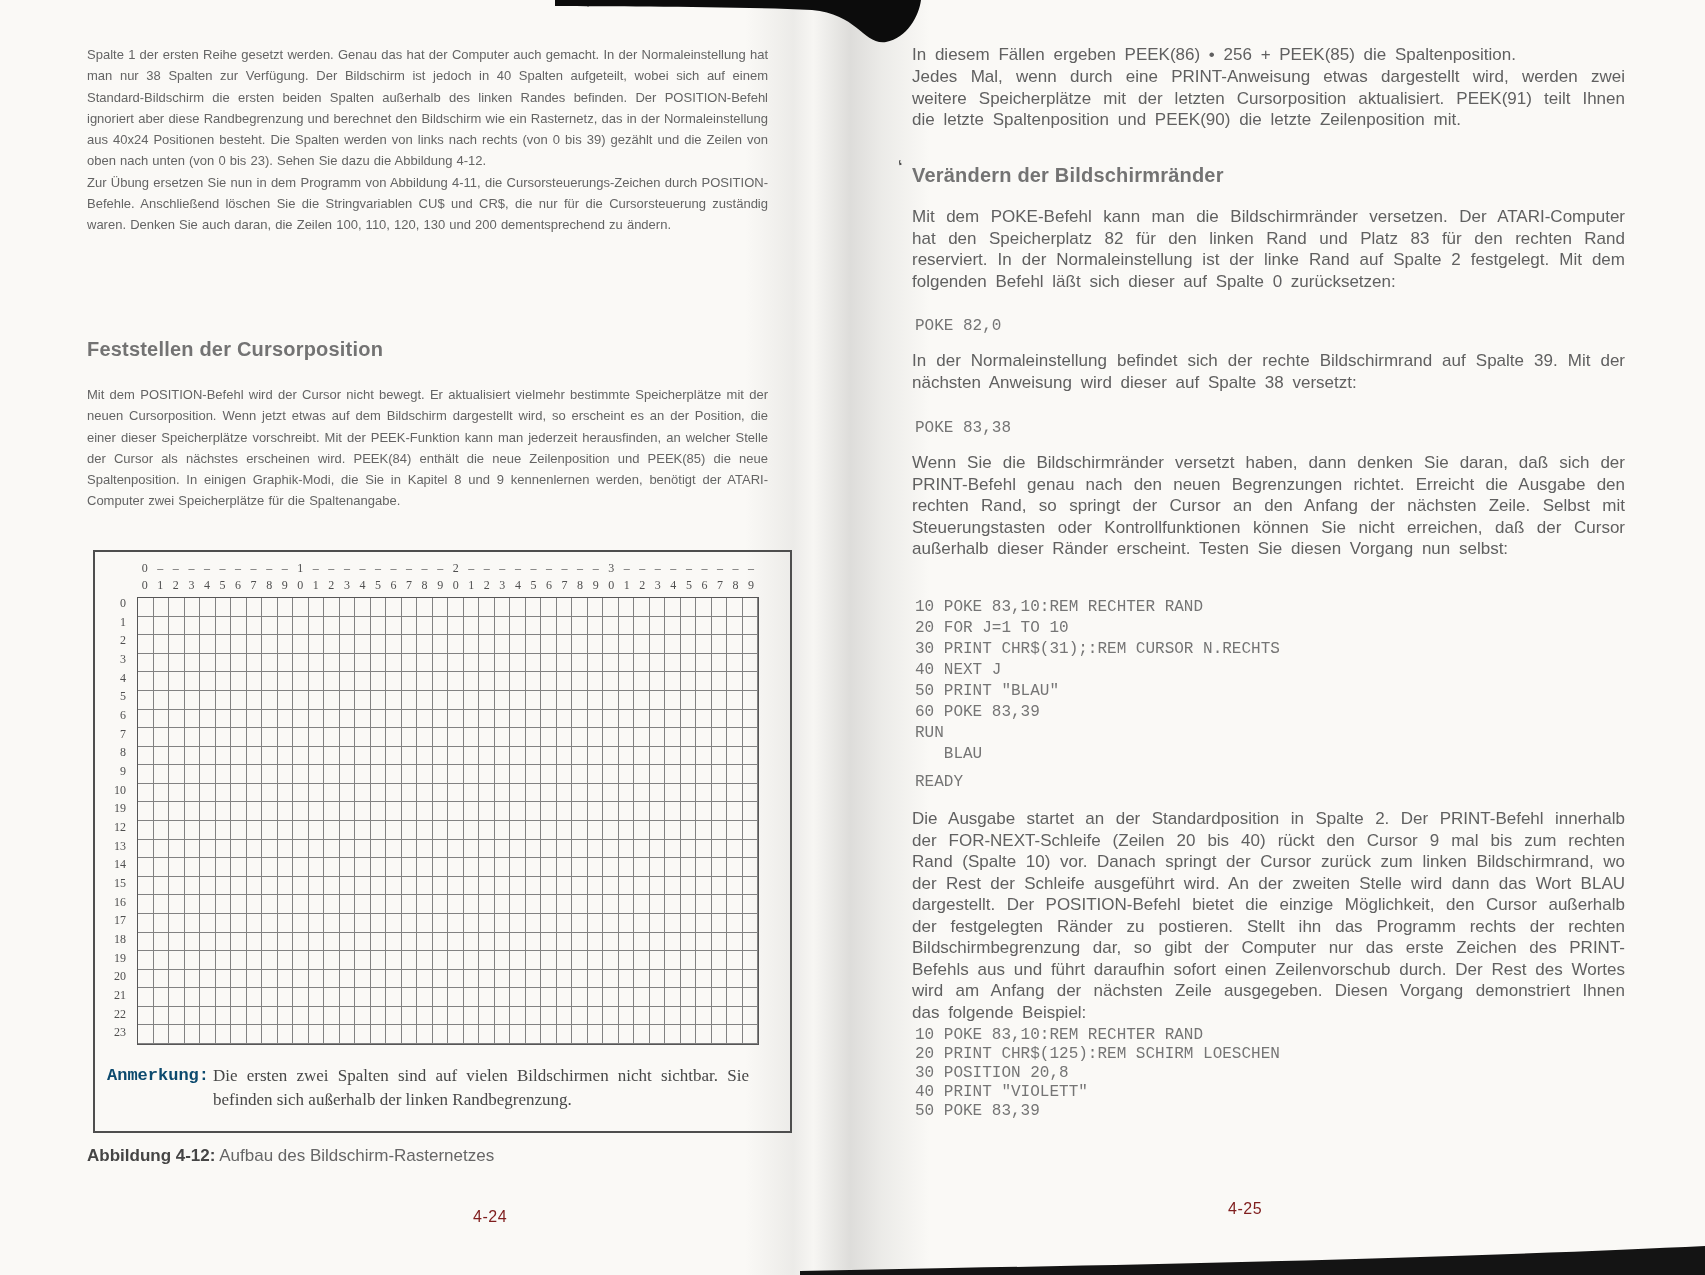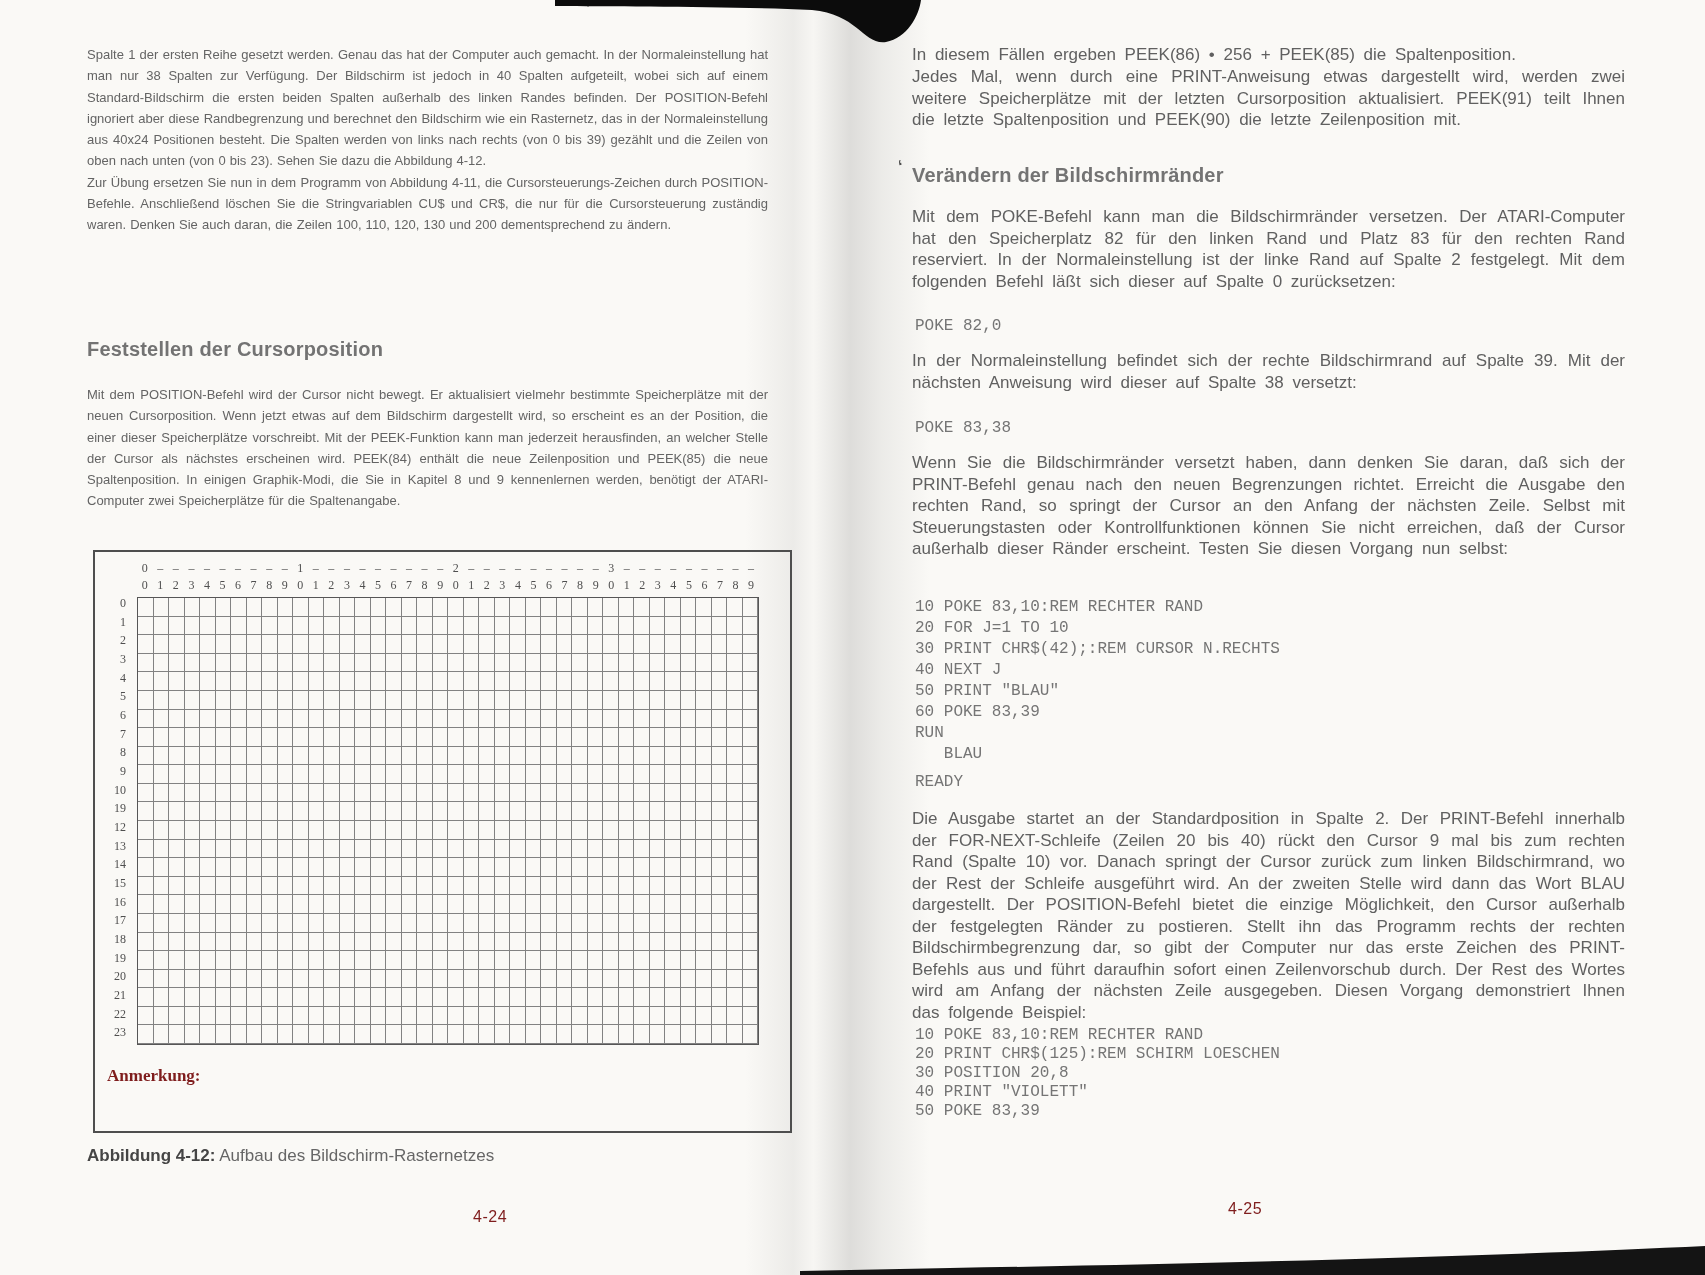--- a/index.html
+++ b/index.html
@@ -45,21 +45,21 @@
   .rowlabels{display:flex;flex-direction:column;
     font-family:"Liberation Serif","DejaVu Serif",serif;font-size:12px;color:#4f4f4f;}
   .rowlabels span{flex:1;text-align:right;padding-right:6px;display:block;line-height:1;}
   .cells{
     display:grid;grid-template-columns:repeat(40,1fr);grid-template-rows:repeat(24,1fr);
     border:1.5px solid #565656;box-sizing:border-box;
   }
   .cells i{border-right:1px solid #828282;border-bottom:1px solid #828282;}
   .note{display:flex;font-family:"Liberation Serif","DejaVu Serif",serif;
     font-size:17px;color:#474747;line-height:24px;}
-  .note .nlabel{font-weight:bold;width:100px;flex:none;color:#7f1d1d;}
+  .note .nlabel{font-weight:bold;width:100px;flex:none;color:#0c4a6e;font-family:Liberation Mono, monospace;}
   .note .ntext{flex:1;text-align:justify;padding-left:6px;}
   .caption{font-size:17px;color:#666;}
   .caption b{color:#454545;}
   .lines div{white-space:pre;}
 </style>
 </head>
 <body>
 
 <div class="abs spine-shadow"></div>
 
@@ -1150,20 +1150,21 @@
         <i></i>
         <i></i>
         <i></i>
         <i></i>
         <i></i>
         <i></i>
         <i></i>
       </div>
     <div class="abs note" style="left:12px;top:512px;width:642px;">
       <span class="nlabel">Anmerkung:</span>
+      <span class="ntext">Die ersten zwei Spalten sind auf vielen Bildschirmen nicht sichtbar. Sie befinden sich außerhalb der linken Randbegrenzung.</span>
     </div>
   </div>
 
   <div class="abs caption" style="left:87px;top:1146px;">
     <b>Abbildung 4-12:</b><span> Aufbau des Bildschirm-Rasternetzes</span>
   </div>
 
   <div class="abs pagenum" style="left:473px;top:1208px;">4-24</div>
 </div>
 
@@ -1179,21 +1180,21 @@
   <div class="abs bodytext" style="left:912px;top:206px;width:713px;">Mit dem POKE-Befehl kann man die Bildschirmränder versetzen. Der ATARI-Computer hat den Speicherplatz 82 für den linken Rand und Platz 83 für den rechten Rand reserviert. In der Normaleinstellung ist der linke Rand auf Spalte 2 festgelegt. Mit dem folgenden Befehl läßt sich dieser auf Spalte 0 zurücksetzen:</div>
 
   <div class="abs code" style="left:915px;top:316px;">POKE 82,0</div>
 
   <div class="abs bodytext" style="left:912px;top:350px;width:713px;">In der Normaleinstellung befindet sich der rechte Bildschirmrand auf Spalte 39. Mit der nächsten Anweisung wird dieser auf Spalte 38 versetzt:</div>
 
   <div class="abs code" style="left:915px;top:418px;">POKE 83,38</div>
 
   <div class="abs bodytext" style="left:912px;top:452px;width:713px;">Wenn Sie die Bildschirmränder versetzt haben, dann denken Sie daran, daß sich der PRINT-Befehl genau nach den neuen Begrenzungen richtet. Erreicht die Ausgabe den rechten Rand, so springt der Cursor an den Anfang der nächsten Zeile. Selbst mit Steuerungstasten oder Kontrollfunktionen können Sie nicht erreichen, daß der Cursor außerhalb dieser Ränder erscheint. Testen Sie diesen Vorgang nun selbst:</div>
 
-  <div class="abs code lines" style="left:915px;top:597px;"><div>10 POKE 83,10:REM RECHTER RAND</div><div>20 FOR J=1 TO 10</div><div>30 PRINT CHR$(42);:REM CURSOR N.RECHTS</div><div>40 NEXT J</div><div>50 PRINT "BLAU"</div><div>60 POKE 83,39</div><div>RUN</div><div>   BLAU</div></div>
+  <div class="abs code lines" style="left:915px;top:597px;"><div>10 POKE 83,10:REM RECHTER RAND</div><div>20 FOR J=1 TO 10</div><div>30 PRINT CHR$(31);:REM CURSOR N.RECHTS</div><div>40 NEXT J</div><div>50 PRINT "BLAU"</div><div>60 POKE 83,39</div><div>RUN</div><div>   BLAU</div></div>
 
   <div class="abs code" style="left:915px;top:772px;">READY</div>
 
   <div class="abs bodytext" style="left:912px;top:808px;width:713px;">Die Ausgabe startet an der Standardposition in Spalte 2. Der PRINT-Befehl innerhalb der FOR-NEXT-Schleife (Zeilen 20 bis 40) rückt den Cursor 9 mal bis zum rechten Rand (Spalte 10) vor. Danach springt der Cursor zurück zum linken Bildschirmrand, wo der Rest der Schleife ausgeführt wird. An der zweiten Stelle wird dann das Wort BLAU dargestellt. Der POSITION-Befehl bietet die einzige Möglichkeit, den Cursor außerhalb der festgelegten Ränder zu postieren. Stellt ihn das Programm rechts der rechten Bildschirmbegrenzung dar, so gibt der Computer nur das erste Zeichen des PRINT-Befehls aus und führt daraufhin sofort einen Zeilenvorschub durch. Der Rest des Wortes wird am Anfang der nächsten Zeile ausgegeben. Diesen Vorgang demonstriert Ihnen das folgende Beispiel:</div>
 
   <div class="abs code lines" style="left:915px;top:1026px;line-height:19px;"><div>10 POKE 83,10:REM RECHTER RAND</div><div>20 PRINT CHR$(125):REM SCHIRM LOESCHEN</div><div>30 POSITION 20,8</div><div>40 PRINT "VIOLETT"</div><div>50 POKE 83,39</div></div>
 
   <div class="abs pagenum" style="left:1228px;top:1200px;">4-25</div>
 </div>
 

